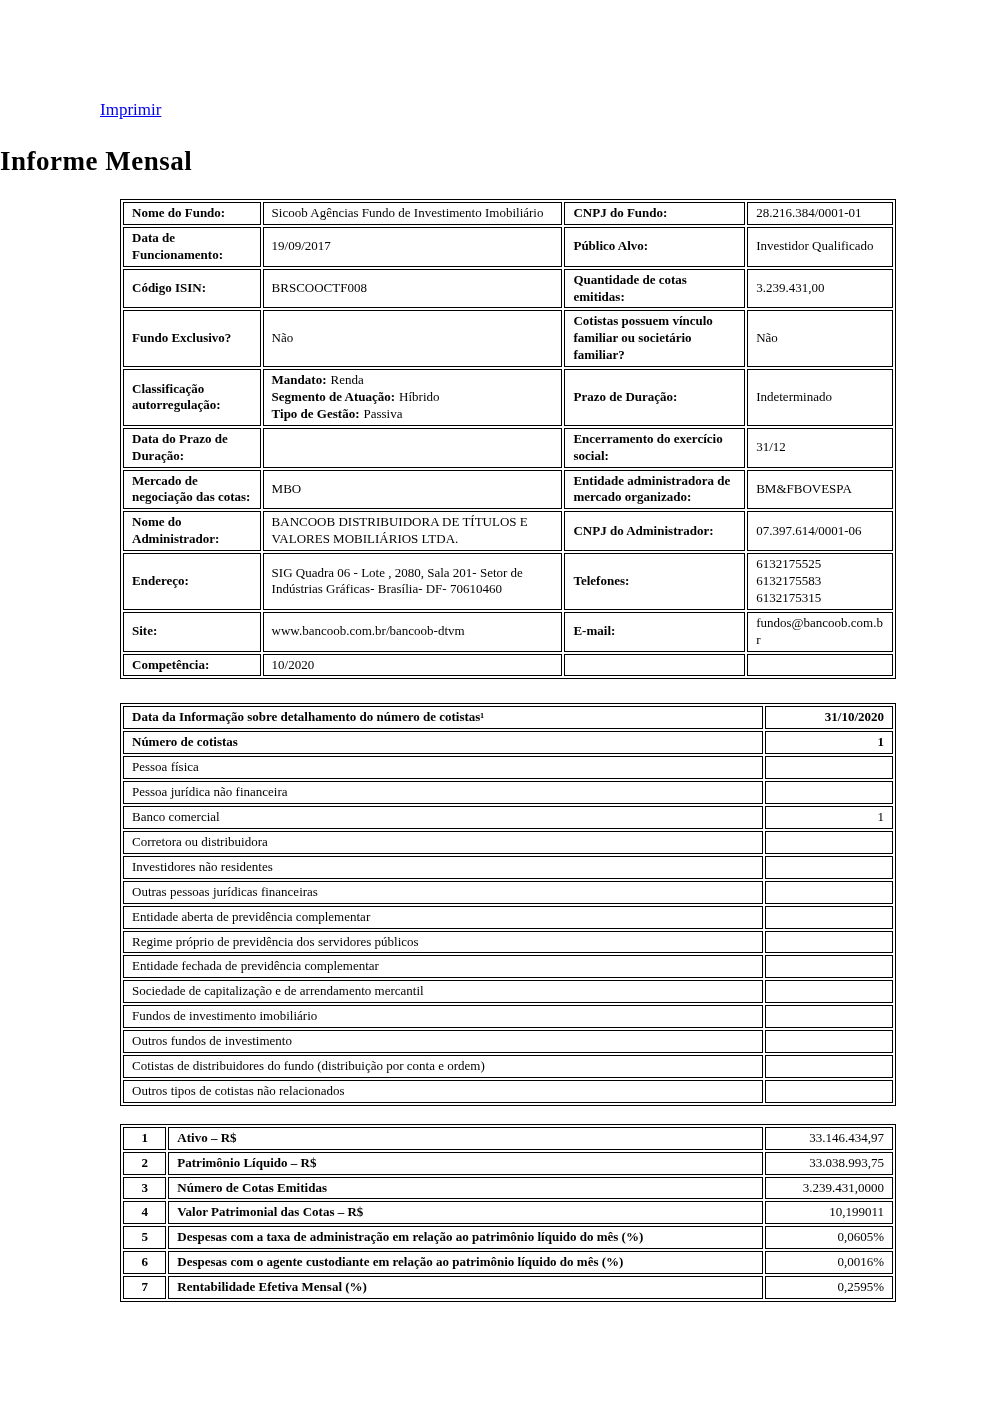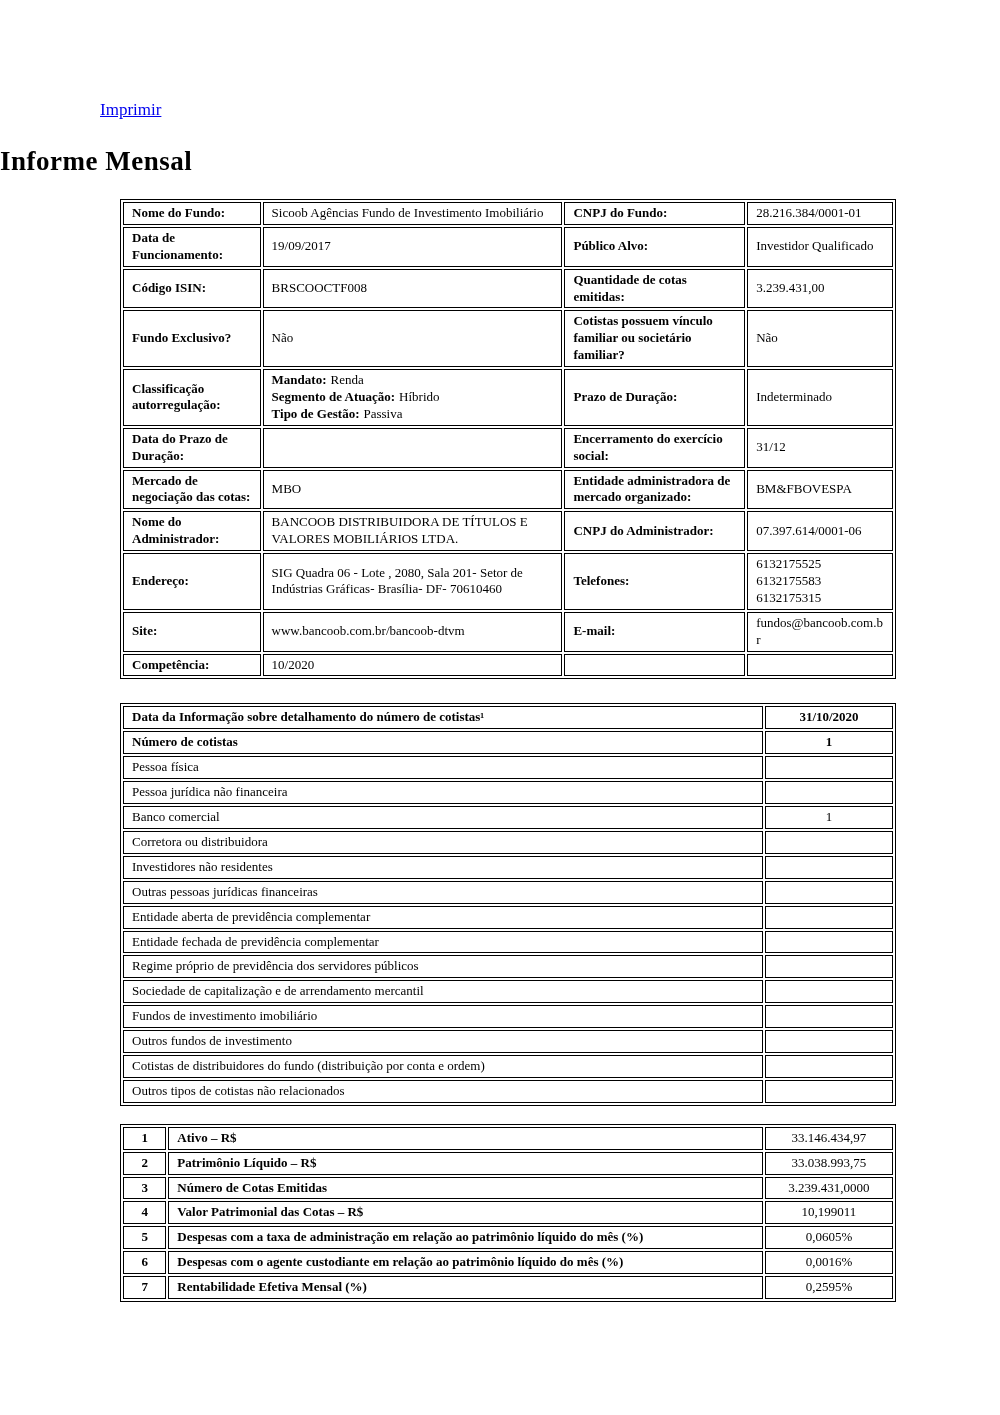--- a/index.html
+++ b/index.html
@@ -47,21 +47,21 @@
     word-wrap: break-word;
   }
   
   table.fund td { padding: 2px 8px; }
   td.lbl { font-weight: bold; }
   .inline-lbl { font-weight: bold; margin-right: 4px; }
   
   table.cotistas { margin-top: 24px; }
   table.cotistas td, table.fin td { padding: 2px 8px; }
   td.bold { font-weight: bold; }
-  td.val { text-align: center; }
+  td.val { text-align: right; }
   td.indent { padding-left: 26px; }
   table.fin { margin-top: 18px; }
   td.num { text-align: center; font-weight: bold; }
 </style>
 </head>
 <body>
 
 
 
 <a class="print-link" href="#">Imprimir</a>
@@ -201,26 +201,26 @@
         <td class="indent">Outras pessoas jurídicas financeiras</td>
         <td class="val"></td>
       </tr>
 
       <tr>
         <td class="indent">Entidade aberta de previdência complementar</td>
         <td class="val"></td>
       </tr>
 
       <tr>
+        <td class="indent">Regime próprio de previdência dos servidores públicos</td>
+        <td class="val"></td>
+      </tr>
+
+      <tr>
         <td class="indent">Entidade fechada de previdência complementar</td>
-        <td class="val"></td>
-      </tr>
-
-      <tr>
-        <td class="indent">Regime próprio de previdência dos servidores públicos</td>
         <td class="val"></td>
       </tr>
 
 
       <tr>
         <td class="indent">Sociedade de capitalização e de arrendamento mercantil</td>
         <td class="val"></td>
       </tr>
 
       <tr>

